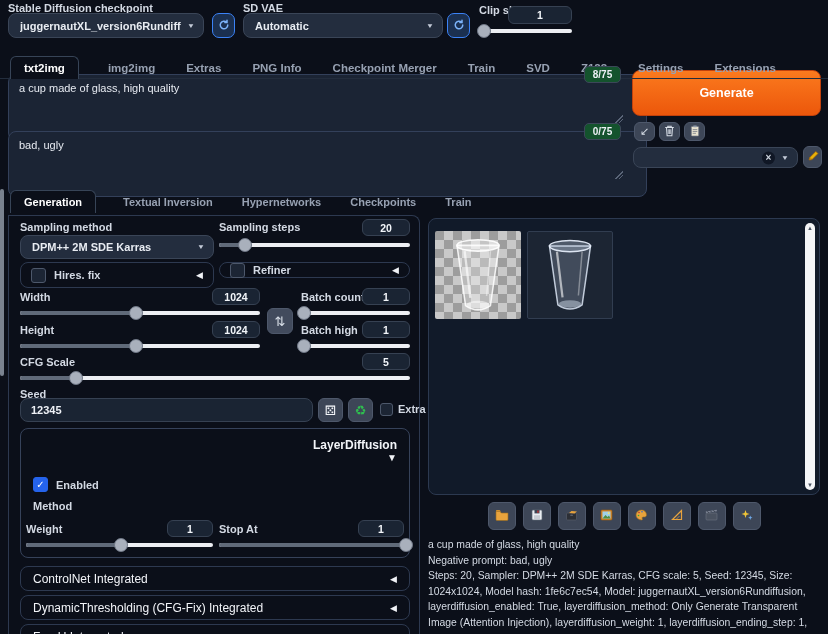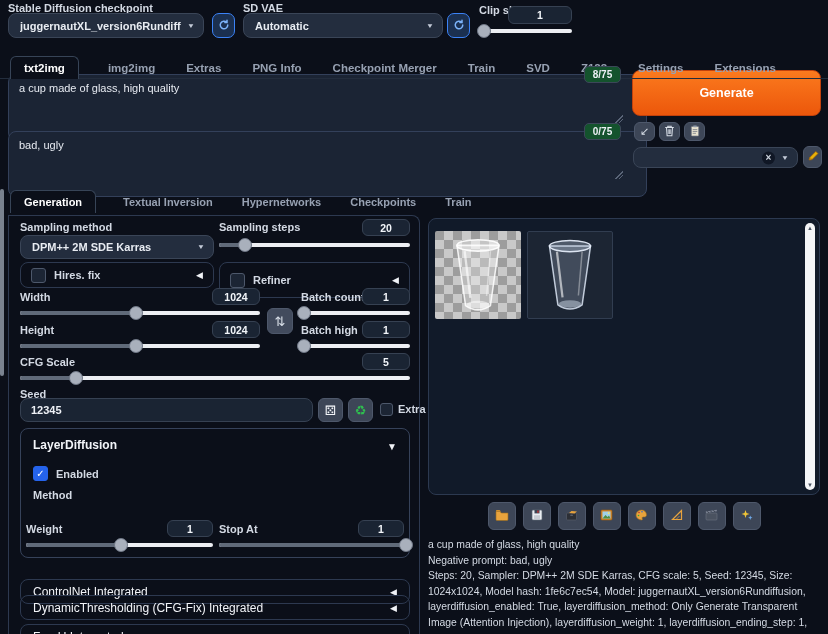--- a/index.html
+++ b/index.html
@@ -160,21 +160,21 @@
         <div class="fill" style="width:13%;"></div>
         <div class="sthumb" style="left:13%;"></div>
       </div>
   </div>
 
   <div class="abs panelbox" style="left:20px;top:262px;width:194px;height:26px;display:flex;align-items:center;padding:0 10px;gap:8px;">
     <div class="chk"></div>
     <div class="lbl" style="font-weight:700;">Hires. fix</div>
     <div class="tri" style="margin-left:auto;">◀</div>
   </div>
-  <div class="abs panelbox" style="left:219px;top:262px;width:191px;height:36px;display:flex;align-items:center;padding:0 10px;gap:8px;">
+  <div class="abs panelbox" style="left:219px;top:262px;width:191px;height:16px;display:flex;align-items:center;padding:0 10px;gap:8px;">
     <div class="chk"></div>
     <div class="lbl" style="font-weight:700;">Refiner</div>
     <div class="tri" style="margin-left:auto;">◀</div>
   </div>
 
   <div class="abs lbl" style="left:20px;top:291px;">Width</div>
   <div class="abs numbox" style="left:212px;top:288px;width:48px;height:17px;">1024</div>
   <div class="abs" style="left:20px;top:311px;width:240px;">
     <div class="track">
         <div class="fill" style="width:48%;"></div>
@@ -225,21 +225,21 @@
   <div class="abs iconbtn" style="left:318px;top:398px;width:25px;height:24px;font-size:13px;color:#f2f4f8;">
       <span>⚄</span>
     </div>
   <div class="abs iconbtn" style="left:348px;top:398px;width:25px;height:24px;font-size:13px;">
       <span style="color:#2fbf4f;">♻</span>
     </div>
   <div class="abs chk" style="left:380px;top:403px;"></div>
   <div class="abs lbl" style="left:398px;top:403px;font-weight:700;">Extra</div>
 
   <div class="abs panelbox" style="left:20px;top:428px;width:390px;height:130px;border-color:#36425a;">
-    <div style="display:flex;align-items:flex-end;padding:9px 12px 0 12px;cursor:pointer;">
+    <div style="display:flex;align-items:flex-end;padding:9px 12px 0 12px;cursor:pointer;flex-direction:column;">
       <div class="acc-title" style="font-weight:600;">LayerDiffusion</div>
       <div class="tri" style="margin-left:auto;font-size:10px;">▼</div>
     </div>
     <div style="display:flex;align-items:center;gap:8px;padding:14px 12px 0 12px;">
       <div class="chk on">✓</div>
       <div class="lbl" style="font-weight:700;">Enabled</div>
     </div>
     <div class="lbl" style="padding:8px 12px 0 12px;">Method</div>
   </div>
   <div class="abs lbl" style="left:26px;top:523px;">Weight</div>
@@ -252,21 +252,21 @@
   </div>
   <div class="abs lbl" style="left:219px;top:523px;">Stop At</div>
   <div class="abs numbox" style="left:358px;top:520px;width:46px;height:17px;">1</div>
   <div class="abs" style="left:219px;top:543px;width:186px;">
     <div class="track">
         <div class="fill" style="width:100%;"></div>
         <div class="sthumb" style="left:100%;"></div>
       </div>
   </div>
 
-  <div class="abs panelbox" style="left:20px;top:566px;width:390px;height:25px;display:flex;align-items:center;padding:0 12px;cursor:pointer;margin-top:13px;">
+  <div class="abs panelbox" style="left:20px;top:566px;width:390px;height:25px;display:flex;align-items:center;padding:0 12px;cursor:pointer;">
     <div class="acc-title">ControlNet Integrated</div>
     <div class="tri" style="margin-left:auto;">◀</div>
   </div>
   <div class="abs panelbox" style="left:20px;top:595px;width:390px;height:25px;display:flex;align-items:center;padding:0 12px;cursor:pointer;">
     <div class="acc-title">DynamicThresholding (CFG-Fix) Integrated</div>
     <div class="tri" style="margin-left:auto;">◀</div>
   </div>
   <div class="abs panelbox" style="left:20px;top:624px;width:390px;height:25px;display:flex;align-items:center;padding:0 12px;cursor:pointer;">
     <div class="acc-title">FreeU Integrated</div>
     <div class="tri" style="margin-left:auto;">◀</div>

